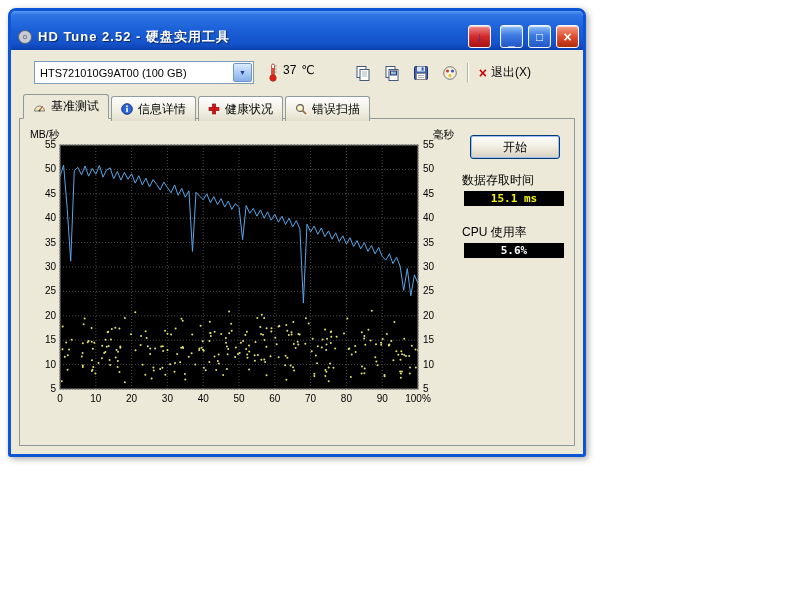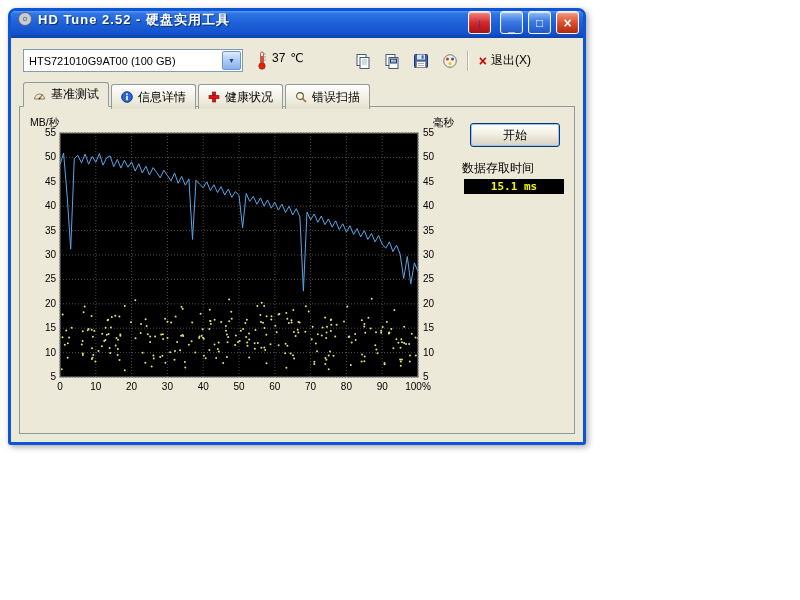--- a/index.html
+++ b/index.html
@@ -8,40 +8,40 @@
     font-family:"Liberation Sans","DejaVu Sans",sans-serif;font-size:12px;color:#000;
     position:relative;overflow:hidden;
   }
   
   .window{
     position:absolute;left:8px;top:8px;width:572px;
     background:#ece9d8;border:3px solid #0c55d6;border-radius:8px 8px 3px 3px;
     overflow:hidden;box-shadow:2px 2px 6px rgba(0,0,0,.35);
   }
   .titlebar{
-    height:27px;display:flex;gap:5px;padding:0 4px 0 6px;
+    height:27px;display:flex;align-items:center;gap:5px;padding:12px 4px 0 6px;
     background:linear-gradient(180deg,#5a9af5 0%,#2e74e4 10%,#1c61d8 45%,#1453cb 82%,#0c41ad 100%);
     color:#fff;
   }
   .title-text{
     flex:1;font-weight:bold;font-size:13px;letter-spacing:1px;
     text-shadow:1px 1px 1px rgba(0,0,0,.55);white-space:nowrap;overflow:hidden;
   }
   .caption-btn{
     width:21px;height:21px;border:1px solid #f2f6fd;border-radius:3px;
     display:flex;align-items:center;justify-content:center;
     font-size:12px;line-height:1;color:#fff;font-weight:bold;cursor:default;
     background:linear-gradient(180deg,#8fc0f8,#3d7ae4 45%,#2257c5);
     box-shadow:inset 0 1px 1px rgba(255,255,255,.7);
   }
   .caption-btn.download{background:linear-gradient(180deg,#f08a8a,#d42a2a 50%,#a81212);color:#1a39c8;margin-right:4px}
   .caption-btn.close{background:linear-gradient(180deg,#f3a089,#df4f2e 50%,#b12a0c);font-size:14px}
   .caption-btn.minimize span{transform:translateY(4px)}
   
-  .toolbar{display:flex;align-items:center;padding:11px 10px 7px 12px}
+  .toolbar{display:flex;align-items:center;padding:11px 10px 7px 23px}
   .combo{
     width:218px;height:21px;border:1px solid #7f9db9;background:#fff;
     display:flex;align-items:center;
   }
   .combo-text{flex:1;padding:0 5px;font-size:11px;white-space:nowrap;overflow:hidden}
   .combo-btn{
     width:17px;height:17px;margin:1px;border-radius:2px;
     background:linear-gradient(180deg,#dceaff,#aecdf6 50%,#86b0ea);
     border:1px solid #7096c8;color:#1c3f90;font-size:7px;
     display:flex;align-items:center;justify-content:center;
@@ -575,16 +575,20 @@
     <div class="results">
       <div class="start-btn">开始</div>
 
 
       <div class="sect">
         <div class="kv-label">数据存取时间</div>
         <div class="kv-value yellow">15.1 ms</div>
       </div>
 
 
+      <div class="sect">
+        <div class="kv-label">CPU 使用率</div>
+        <div class="kv-value white">5.6%</div>
+      </div>
     </div>
 
   </div>
 </div>
 
 </body></html>

